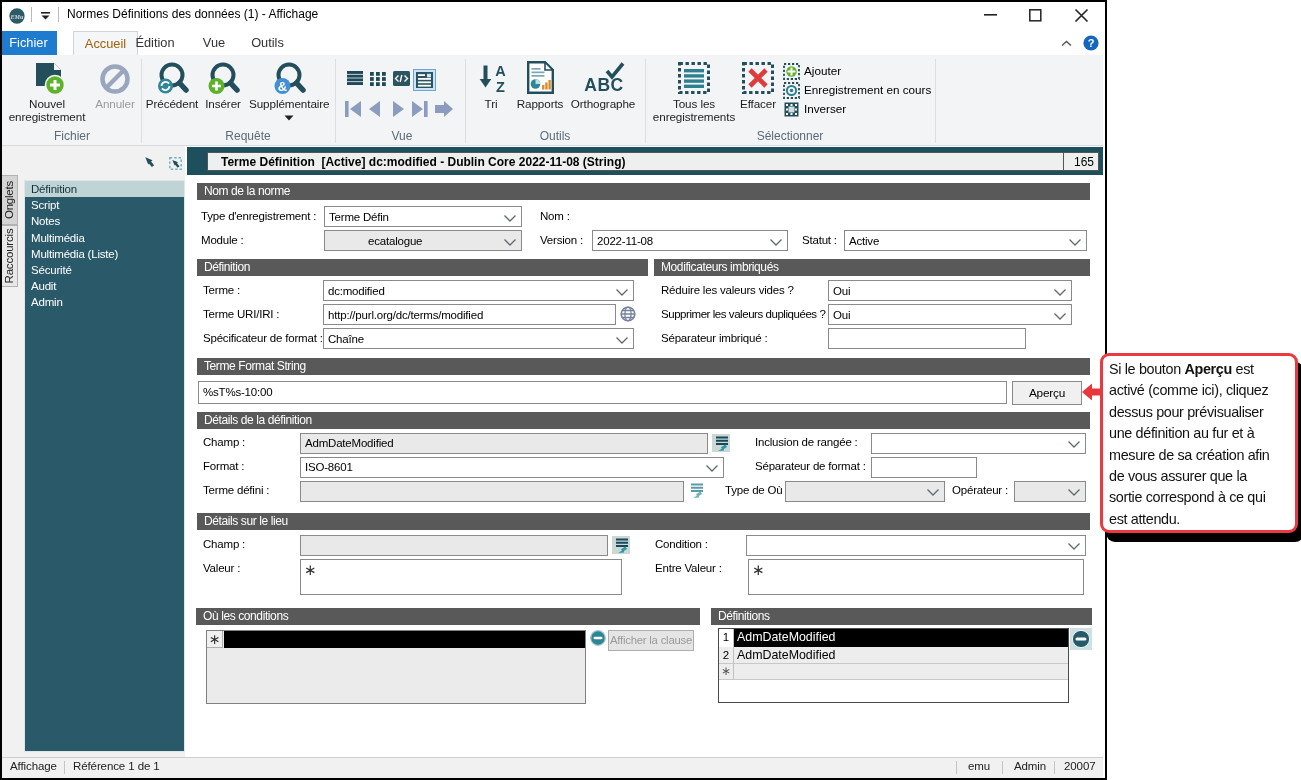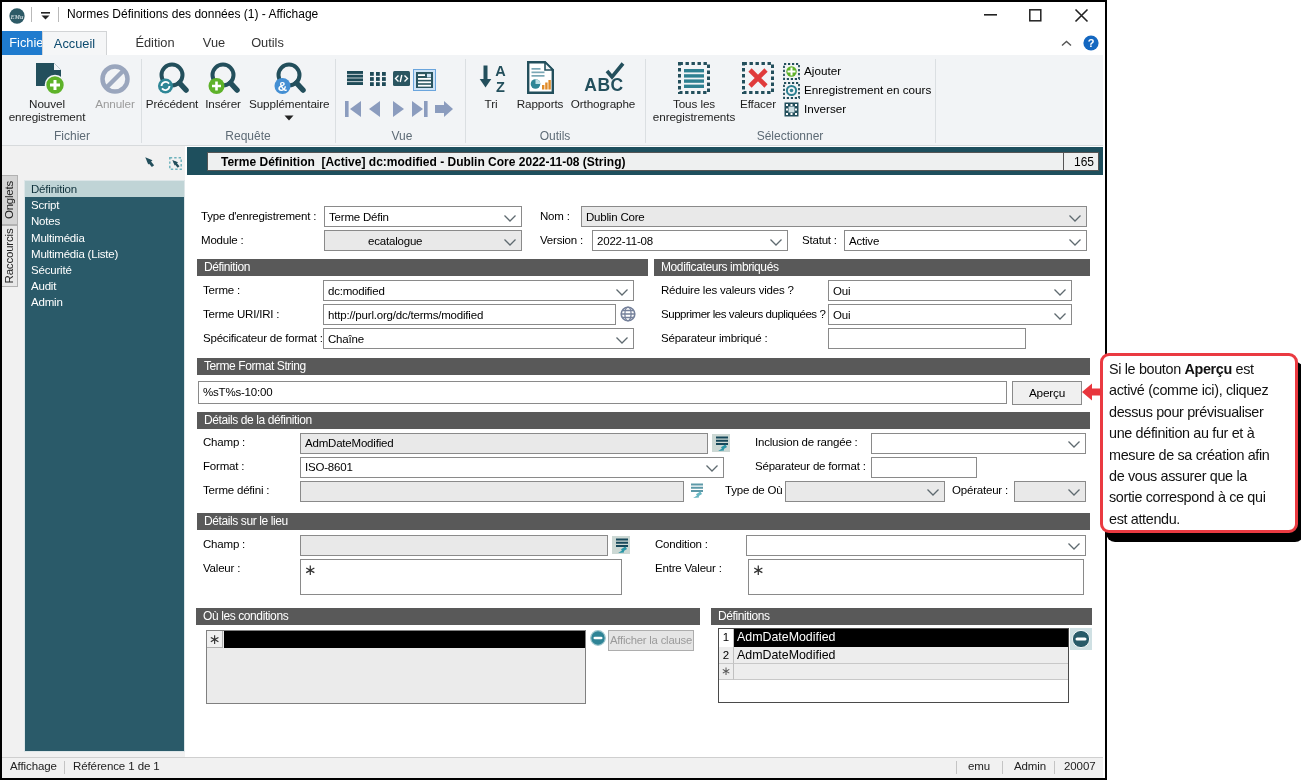--- a/index.html
+++ b/index.html
@@ -8,21 +8,21 @@
 #canvas { position:relative; width:1301px; height:780px; background:#fff; }
 #win { position:absolute; left:0; top:0; width:1107px; height:780px; background:#fff; }
 #frame { position:absolute; left:0; top:0; width:1107px; height:780px; border:2px solid #000; z-index:60; pointer-events:none; }
 .abs { position:absolute; }
 
 #titlebar { position:absolute; left:0; top:0; width:1103px; height:29px; background:#fff; }
 
 #tabrow { position:absolute; left:0; top:29px; width:1103px; height:26px; background:#fff; }
 .tab { position:absolute; top:2px; height:24px; line-height:24px; text-align:center; font-size:12.8px; color:#333; }
 #tab-fichier { left:0; width:57px; background:#1f7bce; color:#fff; }
-#tab-accueil { left:42px; width:65px; background:#f5f6f7; border:1px solid #d2d4d6; border-bottom:none; color:#0c4a6e; }
+#tab-accueil { left:73px; width:65px; background:#f5f6f7; border:1px solid #d2d4d6; border-bottom:none; color:#a16207; }
 
 #ribbon { position:absolute; left:0; top:55px; width:1103px; height:91px; background:#f2f4f6; }
 .rsep { position:absolute; top:4px; width:1px; height:84px; background:#dbdfe2; }
 .rlabel { position:absolute; bottom:2px; font-size:12px; color:#5e6b76; width:160px; text-align:center; }
 .btext { position:absolute; font-size:11.7px; letter-spacing:-0.1px; color:#1e1e1e; text-align:center; white-space:nowrap; }
 .gray { color:#9b9b9b; }
 
 #tealline { position:absolute; left:187px; top:147px; width:916px; height:3px; background:#1e4f5d; }
 #ribbon { border-bottom:1px solid #d7dadc; }
 #rechdr { position:absolute; left:187px; top:147px; width:916px; height:28px; background:#1e4f5d; }
@@ -290,36 +290,34 @@
         <div class="sbitem">Notes</div>
         <div class="sbitem">Multimédia</div>
         <div class="sbitem">Multimédia (Liste)</div>
         <div class="sbitem">Sécurité</div>
         <div class="sbitem">Audit</div>
         <div class="sbitem">Admin</div>
       </div>
     </div>
     <div id="form">
 
+      <div class="shdr" style="left:12px; top:7px; width:893px;">Nom de la norme</div>
       <div class="shdr" style="left:12px; top:83px; width:451px;">Définition</div>
       <div class="shdr" style="left:469px; top:83px; width:436px;">Modificateurs imbriqués</div>
       <div class="shdr" style="left:12px; top:182px; width:893px;">Terme Format String</div>
       <div class="shdr" style="left:12px; top:236px; width:893px;">Détails de la définition</div>
       <div class="shdr" style="left:12px; top:337px; width:893px;">Détails sur le lieu</div>
       <div class="shdr" style="left:11px; top:432px; width:504px;">Où les conditions</div>
       <div class="shdr" style="left:526px; top:432px; width:381px;">Définitions</div>
 
       <div class="lbl" style="left:16px; top:34px;">Type d'enregistrement :</div>
       <div class="inp" style="left:139px; top:30px; width:198px;">Terme Défin<svg class="chev" width="14" height="9" viewBox="0 0 14 9">
             <path d="M1.5 1.5 L7 7 L12.5 1.5" fill="none" stroke="#5f6a70" stroke-width="1.3"></path>
           </svg></div>
       <div class="lbl" style="left:355px; top:34px;">Nom :</div>
-      <div class="inp dis" style="left:396px; top:30px; width:506px;">Dublin Core<svg class="chev" width="14" height="9" viewBox="0 0 14 9">
-            <path d="M1.5 1.5 L7 7 L12.5 1.5" fill="none" stroke="#5f6a70" stroke-width="1.3"></path>
-          </svg></div>
       <div class="lbl" style="left:16px; top:58px;">Module :</div>
       <div class="inp dis" style="left:139px; top:54px; width:198px;padding-left:43px;">ecatalogue<svg class="chev" width="14" height="9" viewBox="0 0 14 9">
             <path d="M1.5 1.5 L7 7 L12.5 1.5" fill="none" stroke="#5f6a70" stroke-width="1.3"></path>
           </svg></div>
       <div class="lbl" style="left:355px; top:58px;">Version :</div>
       <div class="inp" style="left:407px; top:54px; width:196px;">2022-11-08<svg class="chev" width="14" height="9" viewBox="0 0 14 9">
             <path d="M1.5 1.5 L7 7 L12.5 1.5" fill="none" stroke="#5f6a70" stroke-width="1.3"></path>
           </svg></div>
       <div class="lbl" style="left:617px; top:58px;">Statut :</div>
       <div class="inp" style="left:659px; top:54px; width:243px;">Active<svg class="chev" width="14" height="9" viewBox="0 0 14 9">

